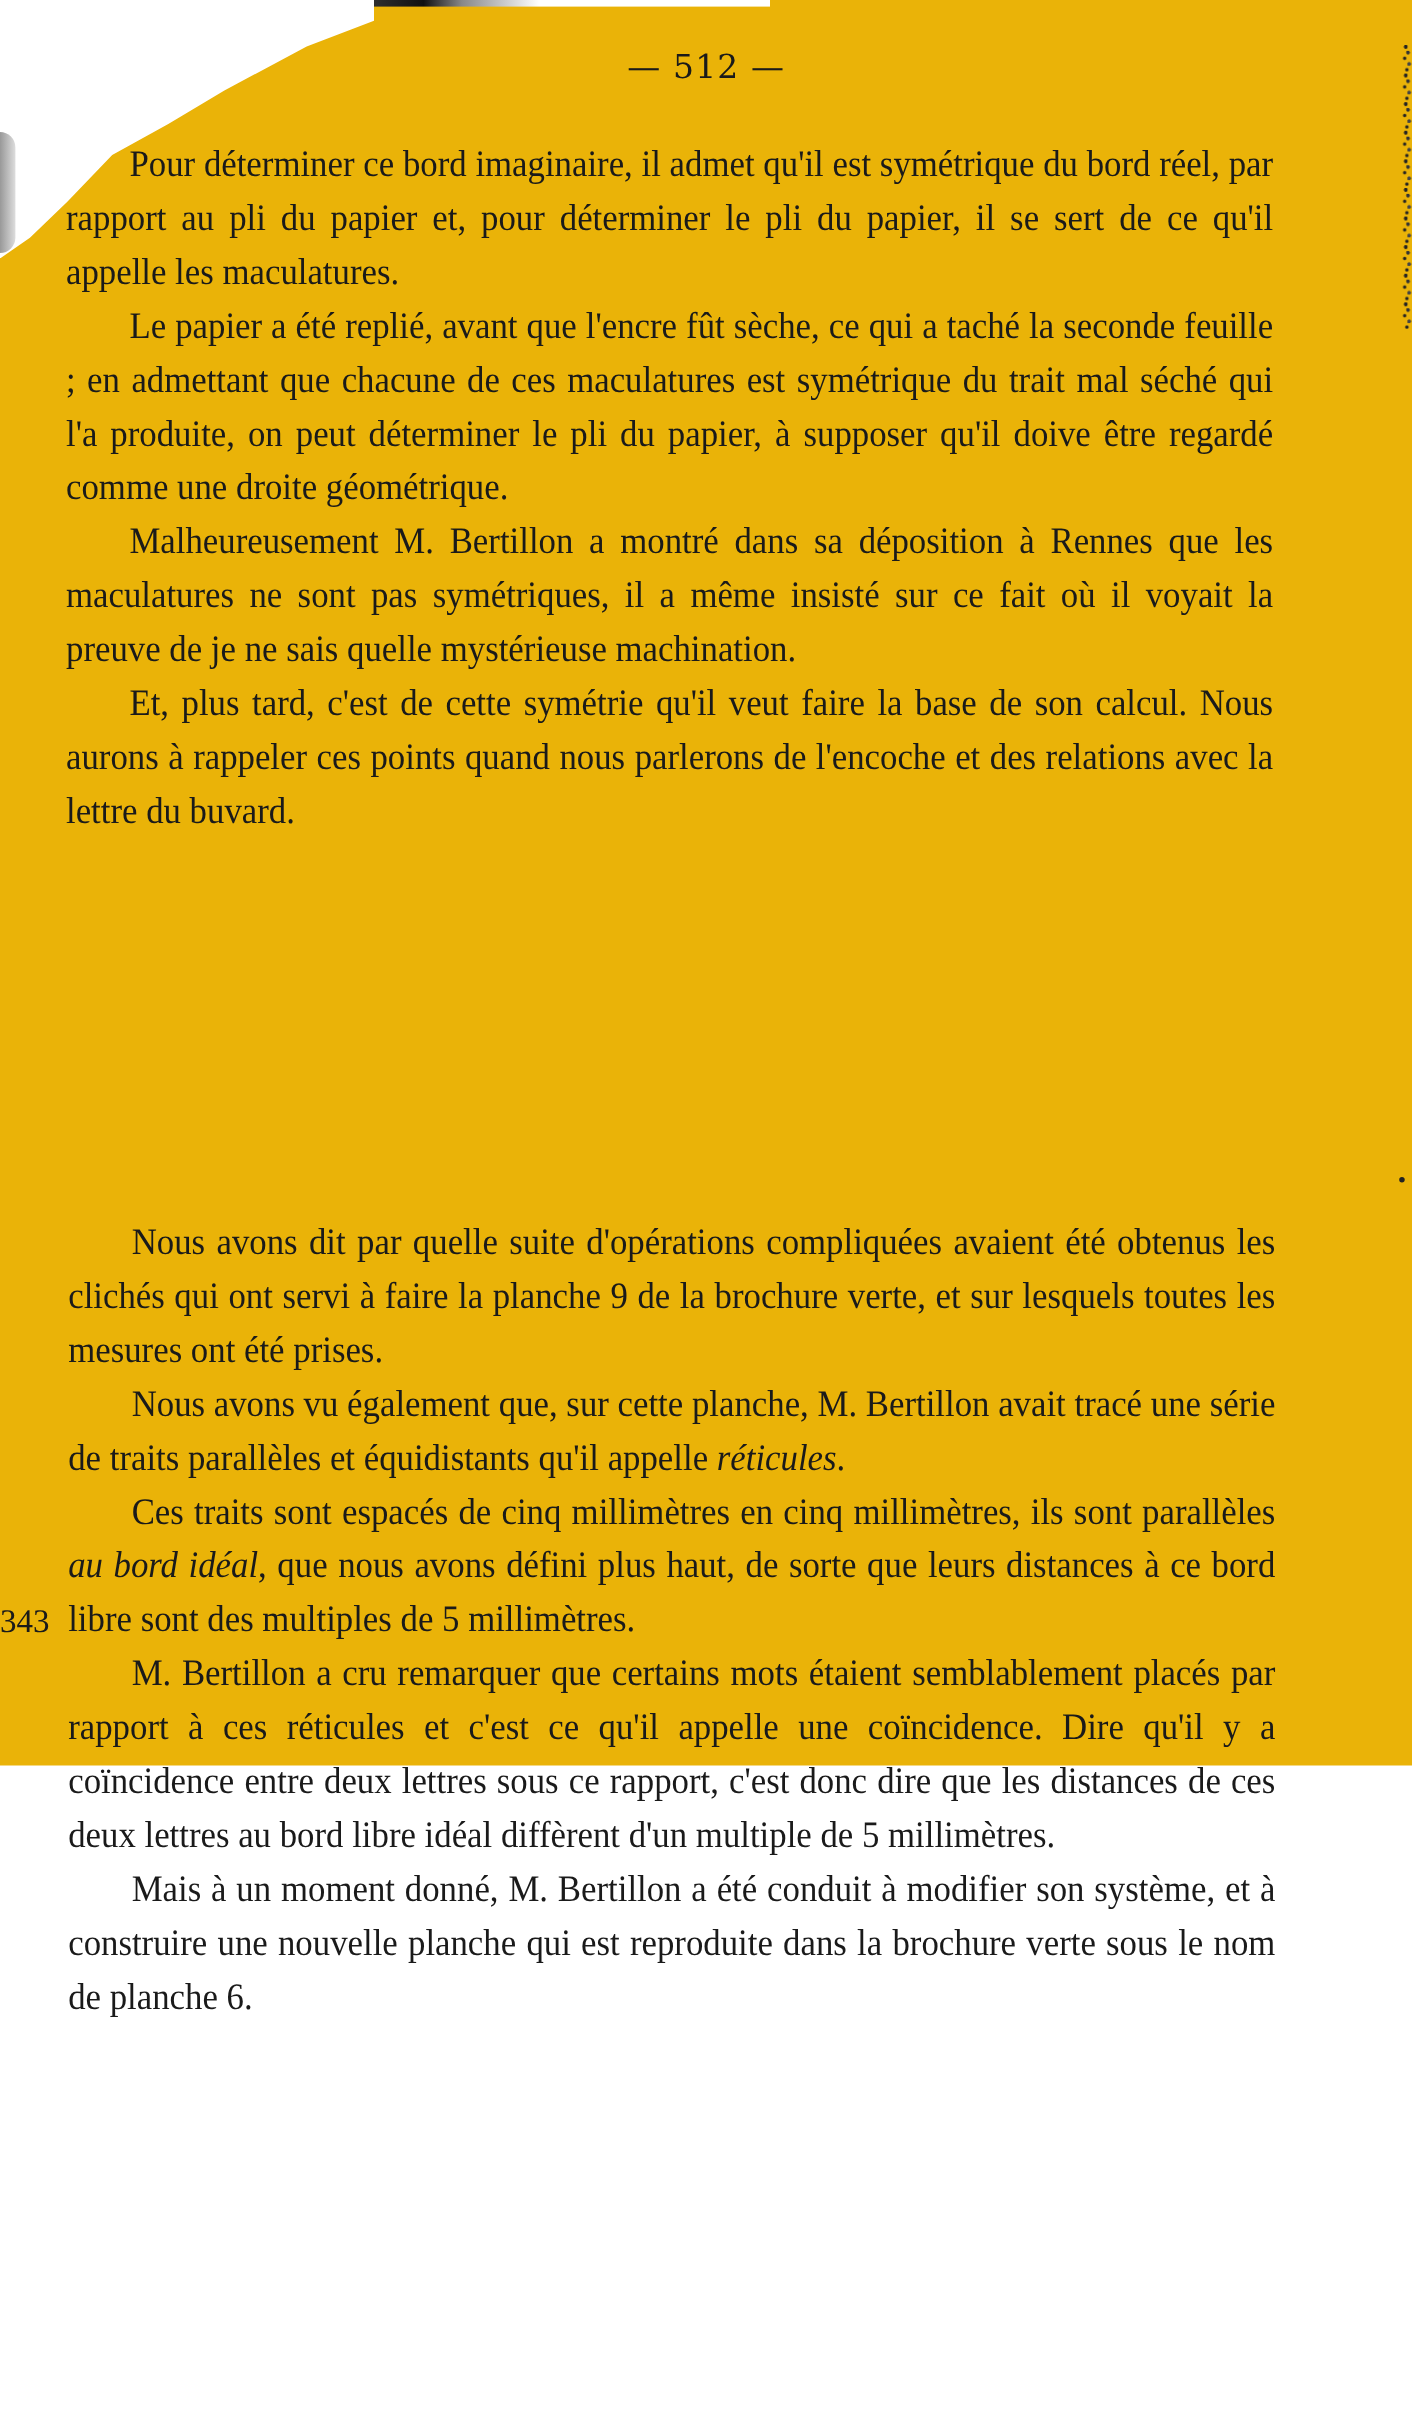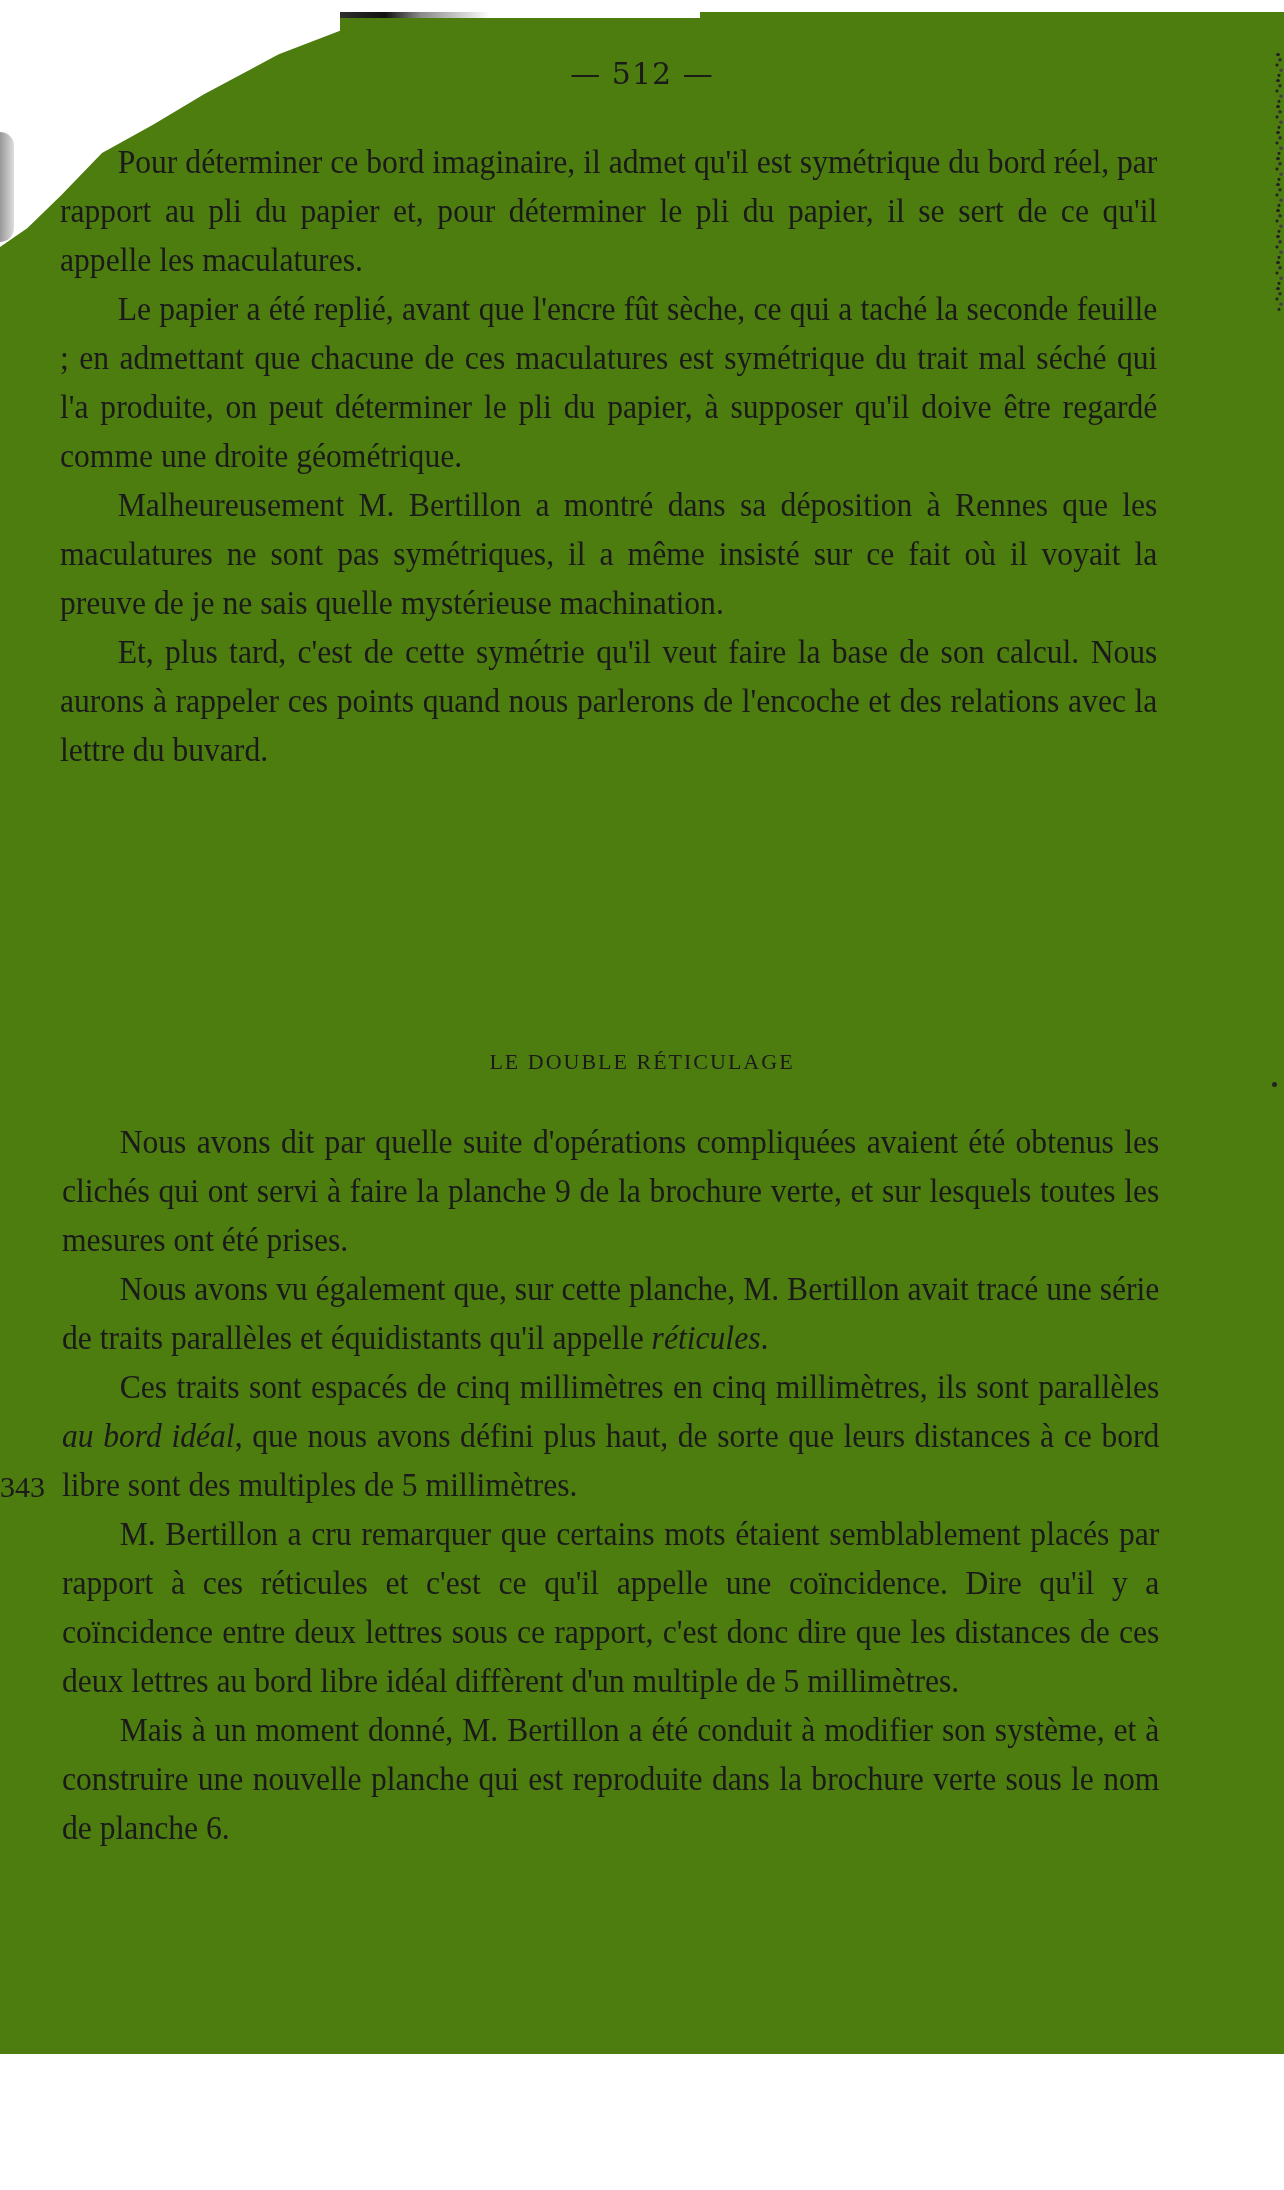--- a/index.html
+++ b/index.html
@@ -3,22 +3,22 @@
 <meta charset="utf-8">
 <style>
   html, body { margin: 0; padding: 0; }
   body {
     width: 1284px; height: 2190px; position: relative; overflow: hidden;
     background: #ffffff;
     font-family: "DejaVu Serif", "Liberation Serif", serif;
     color: #1a1a1a;
   }
   .page {
-    position: absolute; left: 0; top: 12px; width: 1284px; height: 2042px;
-    background: #4d7c0f;
+    position: absolute; left: 0; top: 0; width: 1284px; height: 1605px;
+    background: #eab308;
   }
   .top-strip {
     position: absolute; left: 0; top: 0; width: 700px; height: 6px;
     background: linear-gradient(90deg, #2a2a2a, #555 40%, #111 55%, #888 60%, #fff 70%);
   }
   .torn-corner {
     position: absolute; left: 0; top: 0; width: 340px; height: 235px;
     background: #ffffff;
     clip-path: polygon(0 0, 100% 0, 100% 8%, 82% 18%, 60% 35%, 45% 48%, 30% 60%, 18% 78%, 8% 92%, 0 100%);
     z-index: 2;
@@ -74,21 +74,20 @@
 
   <div class="page-number">— 512 —</div>
 
   <div class="body-text" style="top:125px;">
     <p class="indent">Pour déterminer ce bord imaginaire, il admet qu'il est symétrique du bord réel, par rapport au pli du papier et, pour déterminer le pli du papier, il se sert de ce qu'il appelle les maculatures.</p>
     <p class="indent">Le papier a été replié, avant que l'encre fût sèche, ce qui a taché la seconde feuille ; en admettant que chacune de ces maculatures est symétrique du trait mal séché qui l'a produite, on peut déterminer le pli du papier, à supposer qu'il doive être regardé comme une droite géométrique.</p>
     <p class="indent">Malheureusement M. Bertillon a montré dans sa déposition à Rennes que les maculatures ne sont pas symétriques, il a même insisté sur ce fait où il voyait la preuve de je ne sais quelle mystérieuse machination.</p>
     <p class="indent">Et, plus tard, c'est de cette symétrie qu'il veut faire la base de son calcul. Nous aurons à rappeler ces points quand nous parlerons de l'encoche et des relations avec la lettre du buvard.</p>
   </div>
 
-  <div class="heading">LE DOUBLE RÉTICULAGE</div>
   <div class="dot" style="left:1272px; top:1070px;"></div>
 
   <div class="body-text" style="top:1105px; left:62px;">
     <p class="indent">Nous avons dit par quelle suite d'opérations compliquées avaient été obtenus les clichés qui ont servi à faire la planche 9 de la brochure verte, et sur lesquels toutes les mesures ont été prises.</p>
     <p class="indent"><span>Nous avons vu également que, sur cette planche, M. Bertillon avait tracé une série de traits parallèles et équidistants qu'il appelle </span><em>réticules</em><span>.</span></p>
     <p class="indent"><span>Ces traits sont espacés de cinq millimètres en cinq millimètres, ils sont parallèles </span><em>au bord idéal</em><span>, que nous avons défini plus haut, de sorte que leurs distances à ce bord libre sont des multiples de 5 millimètres.</span></p>
     <p class="indent">M. Bertillon a cru remarquer que certains mots étaient semblablement placés par rapport à ces réticules et c'est ce qu'il appelle une coïncidence. Dire qu'il y a coïncidence entre deux lettres sous ce rapport, c'est donc dire que les distances de ces deux lettres au bord libre idéal diffèrent d'un multiple de 5 millimètres.</p>
     <p class="indent">Mais à un moment donné, M. Bertillon a été conduit à modifier son système, et à construire une nouvelle planche qui est reproduite dans la brochure verte sous le nom de planche 6.</p>
   </div>
 

